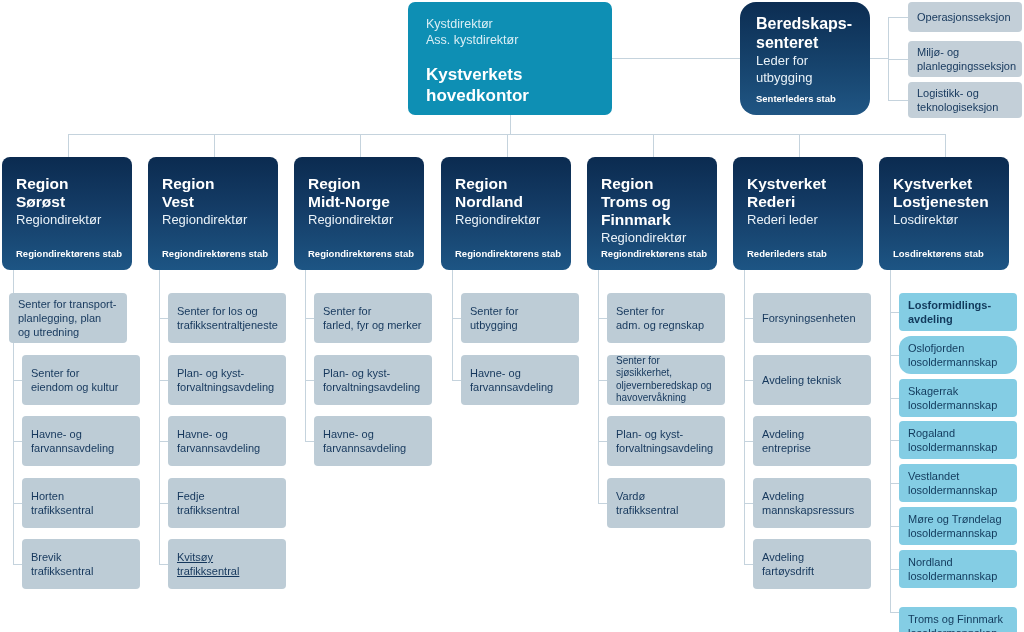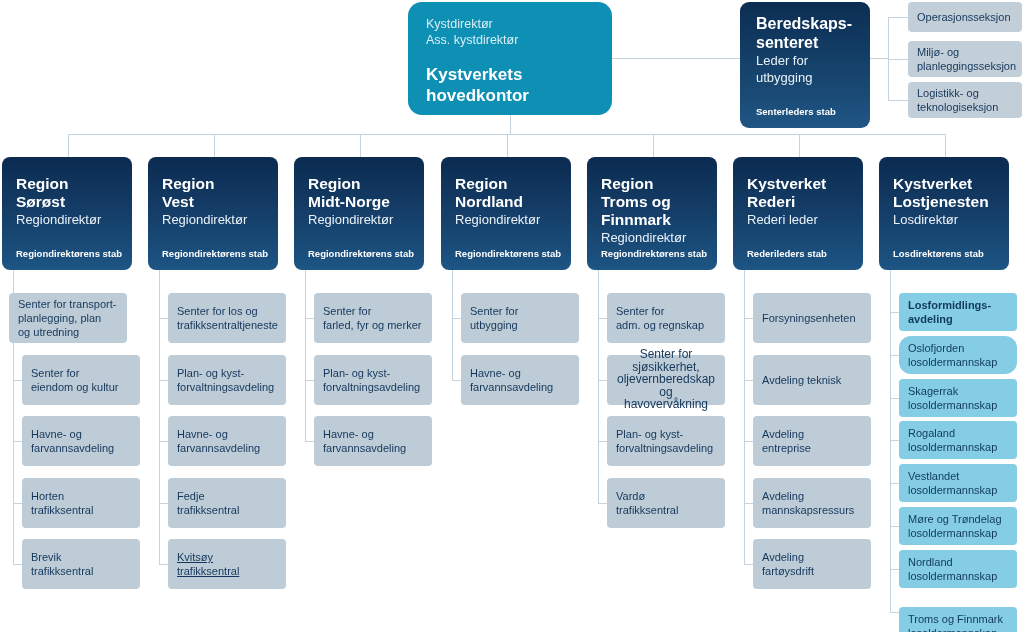--- a/index.html
+++ b/index.html
@@ -18,21 +18,20 @@
   .conn.v{width:1px;}
 
   
   .box{position:absolute;box-sizing:border-box;z-index:3;border-radius:7px;}
 
   
   .hq{
     background:#0e8fb4;
     color:#ffffff;
     padding:14px 18px 0 18px;
-    border-radius:14px;
   }
   .hq .role{font-size:12.5px;line-height:16px;color:#d9eef5;font-weight:400;}
   .hq .name{font-size:17px;line-height:21px;font-weight:700;color:#ffffff;margin-top:16px;}
 
   
   .bered{
     background:linear-gradient(180deg,#0c2d52 0%,#17456f 60%,#205684 100%);
     color:#ffffff;
     padding:12px 16px 0 16px;
     border-radius:9px;
@@ -54,37 +53,37 @@
 
   
   .leaf{
     background:#bdccd6;
     color:#15375c;
     border-radius:4px;
     display:flex;align-items:center;
     padding:12px 9px;
     font-size:11px;line-height:14px;
   }
-  .leaf.sm{font-size:12px;line-height:12.5px;text-align:center;}
+  .leaf.sm{font-size:10px;line-height:12.5px;}
 
   
   .leaf.cyan{background:#84cde4;color:#123a5c;}
 
   
   .leaf.grey{background:#c3cfd8;color:#15375c;}
 </style>
 </head>
 <body>
 
 <div id="chart">
     <div class="box hq" style="left: 408px; top: 2px; width: 204px; height: 113px;">
       <div class="role">Kystdirektør<br>Ass. kystdirektør</div>
       <div class="name">Kystverkets<br>hovedkontor</div>
     </div>
-    <div class="box bered" style="left: 740px; top: 2px; width: 130px; height: 126px;">
+    <div class="box bered" style="left: 740px; top: 2px; width: 130px; height: 113px; border-radius: 16px;">
       <div class="name">Beredskaps-<br>senteret</div>
       <div class="role">Leder for utbygging</div>
       <div class="staff">Senterleders stab</div>
     </div>
     <div class="conn h" style="left: 612px; top: 58px; width: 128px; height: 1px;"></div>
     <div class="box leaf grey" style="left: 908px; top: 2px; width: 114px; height: 30px;">
       <div>Operasjonsseksjon</div>
     </div>
     <div class="conn h" style="left: 888px; top: 17px; width: 20px; height: 1px;"></div>
     <div class="box leaf grey" style="left: 908px; top: 41px; width: 114px; height: 36px;">

